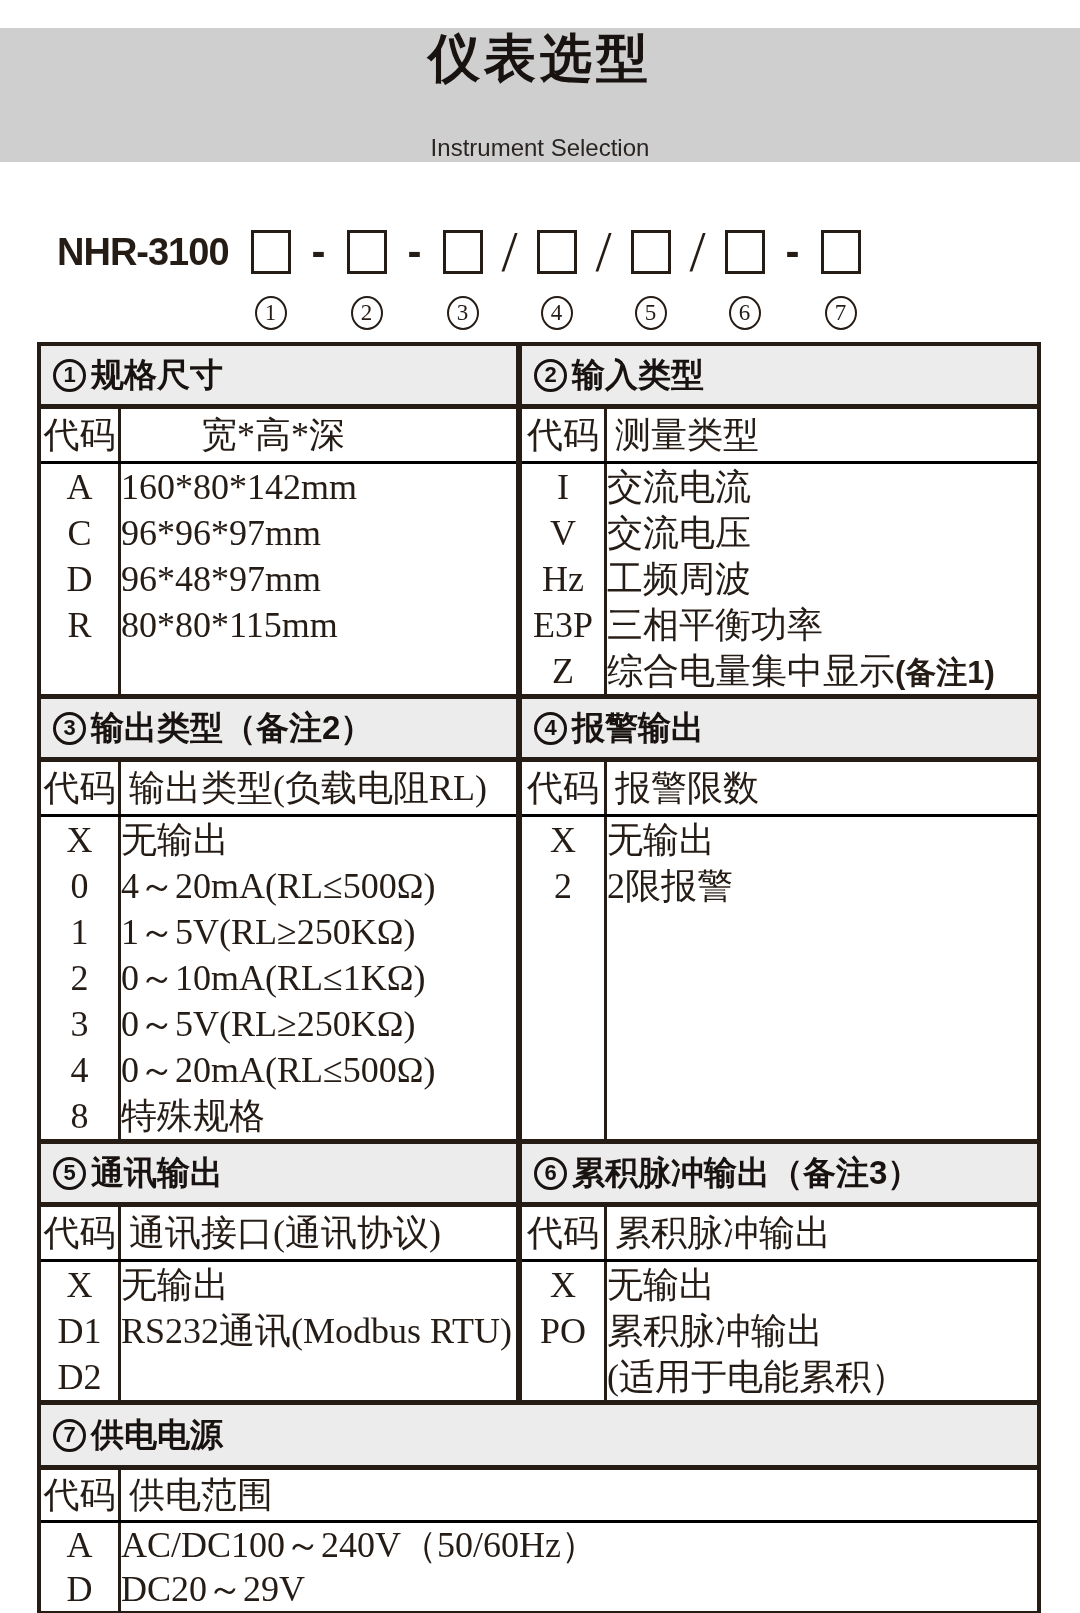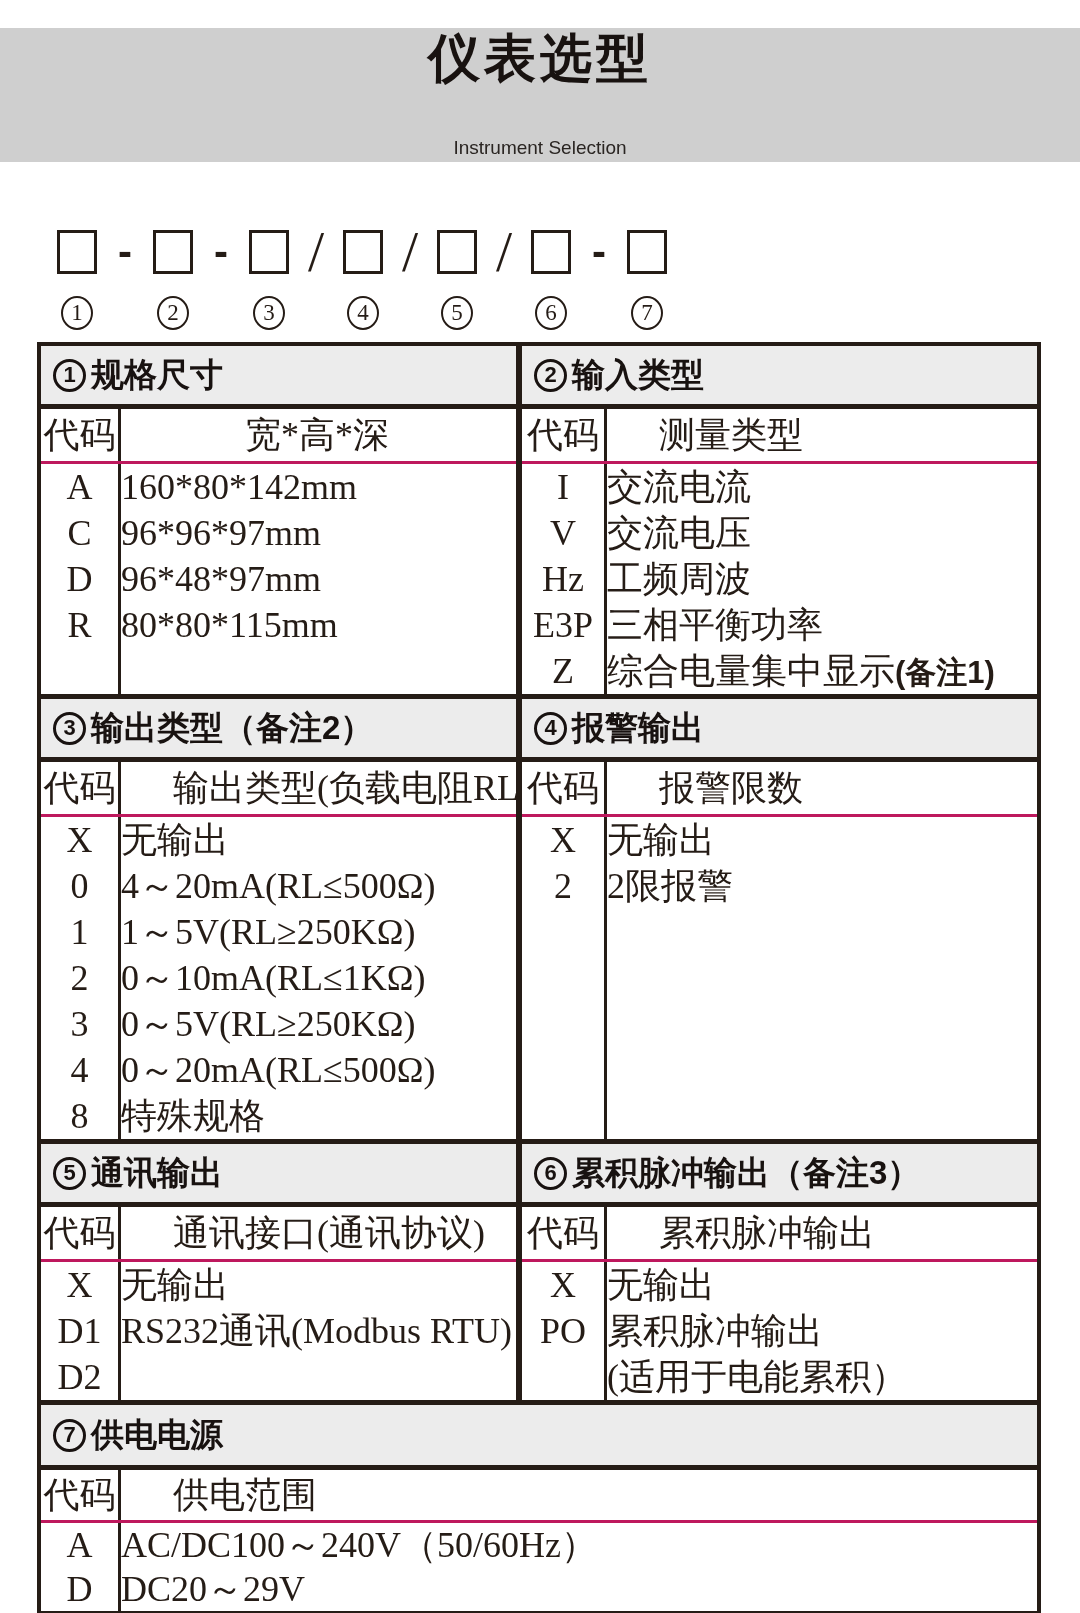--- a/index.html
+++ b/index.html
@@ -17,21 +17,21 @@
     background:#cfcfcf;
     display:flex;flex-direction:column;align-items:center;justify-content:center;gap:36px;
   }
   .title-zh{
     font-family:"Liberation Sans","DejaVu Sans",sans-serif;
     font-weight:700;font-size:52px;line-height:58px;color:#181210;
     letter-spacing:4px;
   }
   .title-en{
     font-family:"Liberation Sans","DejaVu Sans",sans-serif;
-    font-size:19px;line-height:26px;color:#2a2522;margin-top:12px;
+    font-size:24px;line-height:26px;color:#2a2522;margin-top:12px;
   }
   
   .model-line{
     position:absolute;left:57px;top:230px;
     display:flex;align-items:flex-start;gap:16px;
   }
   .model-prefix{
     font-family:"Liberation Sans","DejaVu Sans",sans-serif;
     font-weight:700;font-size:38px;line-height:44px;letter-spacing:-1px;
     margin-right:6px;white-space:nowrap;
@@ -64,21 +64,21 @@
     height:58px;background:#ececec;border-bottom:5px solid #251c16;
     display:flex;align-items:center;padding-left:12px;box-sizing:content-box;
     font-family:"Liberation Sans","DejaVu Sans",sans-serif;
     font-weight:700;font-size:33px;color:#181210;white-space:nowrap;
   }
   .sec-head .hcirc{
     width:33px;height:33px;border:3px solid #181210;border-radius:50%;
     display:inline-flex;align-items:center;justify-content:center;
     font-size:22px;margin-right:5px;box-sizing:border-box;flex:none;
   }
-  .colhead{display:flex;height:52px;border-bottom:3px solid #be185d;gap:44px;}
+  .colhead{display:flex;height:52px;border-bottom:3px solid #000000;}
   .ch-code{
     width:77px;border-right:3px solid #251c16;flex:none;
     text-align:center;line-height:52px;font-size:36px;white-space:nowrap;
   }
   .w82 .ch-code{width:82px;}
   .ch-desc{flex:1;padding-left:8px;line-height:52px;font-size:36px;white-space:nowrap;overflow:hidden;}
   .ch-desc.indent{padding-left:80px;}
   .sec-body{display:flex;}
   .code-col{
     width:77px;border-right:3px solid #251c16;flex:none;
@@ -97,20 +97,21 @@
 <body>
 
 <div class="page">
 
   <div class="title-band">
     <div class="title-zh">仪表选型</div>
     <div class="title-en">Instrument Selection</div>
   </div>
 
   <div class="model-line">
+    <span class="model-prefix">NHR-3100</span>
 
     <div class="slot">
       <div class="mbox"></div>
       <div class="circ-num">1</div>
     </div>
     <div class="sep sep-dash">
         <span>-</span>
       </div>
     <div class="slot">
       <div class="mbox"></div>

